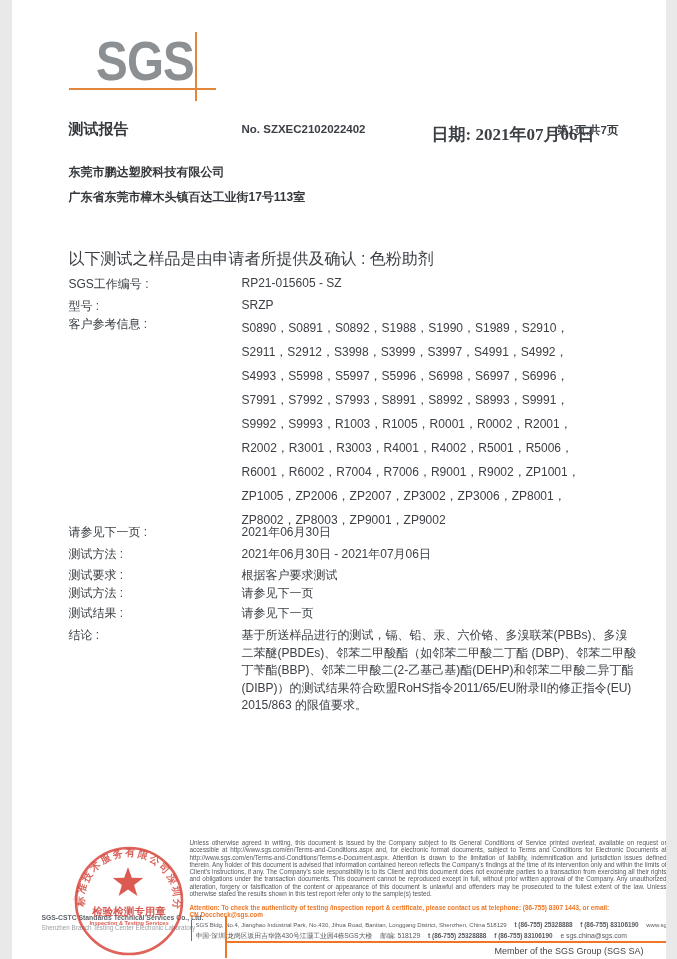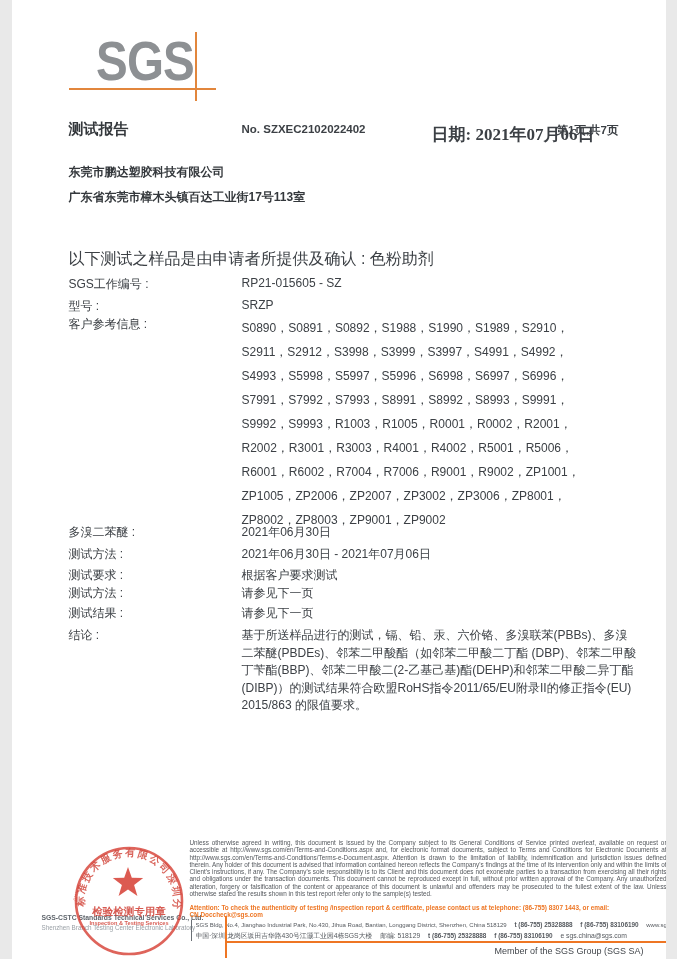--- a/index.html
+++ b/index.html
@@ -119,21 +119,21 @@
       <div>S7991，S7992，S7993，S8991，S8992，S8993，S9991，</div>
       <div>S9992，S9993，R1003，R1005，R0001，R0002，R2001，</div>
       <div>R2002，R3001，R3003，R4001，R4002，R5001，R5006，</div>
       <div>R6001，R6002，R7004，R7006，R9001，R9002，ZP1001，</div>
       <div>ZP1005，ZP2006，ZP2007，ZP3002，ZP3006，ZP8001，</div>
       <div>ZP8002，ZP8003，ZP9001，ZP9002</div>
     </div>
   </div>
 
   <div class="row r-recv">
-    <div class="row-label">多溴二苯醚 :</div>
+    <div class="row-label">请参见下一页 :</div>
     <div class="row-value">2021年06月30日</div>
   </div>
 
   <div class="row r-period">
     <div class="row-label">测试方法 :</div>
     <div class="row-value">2021年06月30日 - 2021年07月06日</div>
   </div>
 
   <div class="row r-req">
     <div class="row-label">测试要求 :</div>

